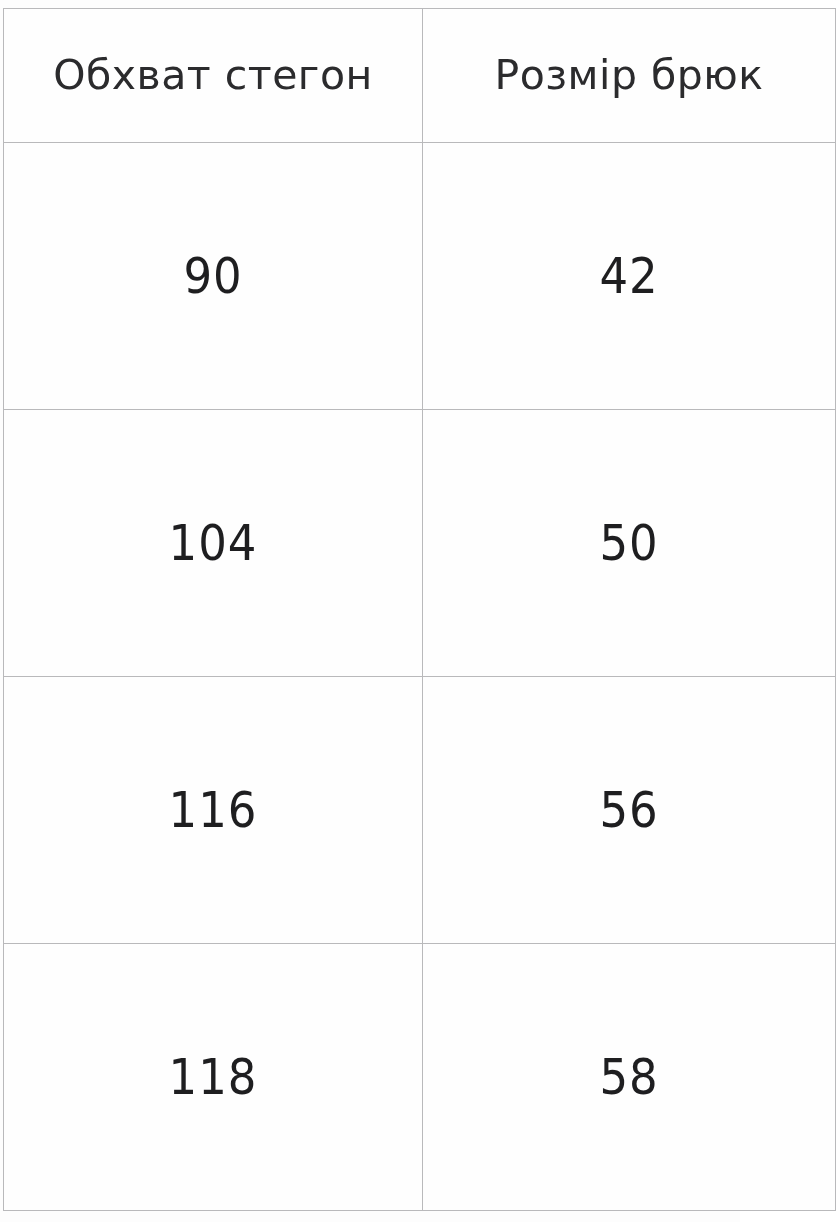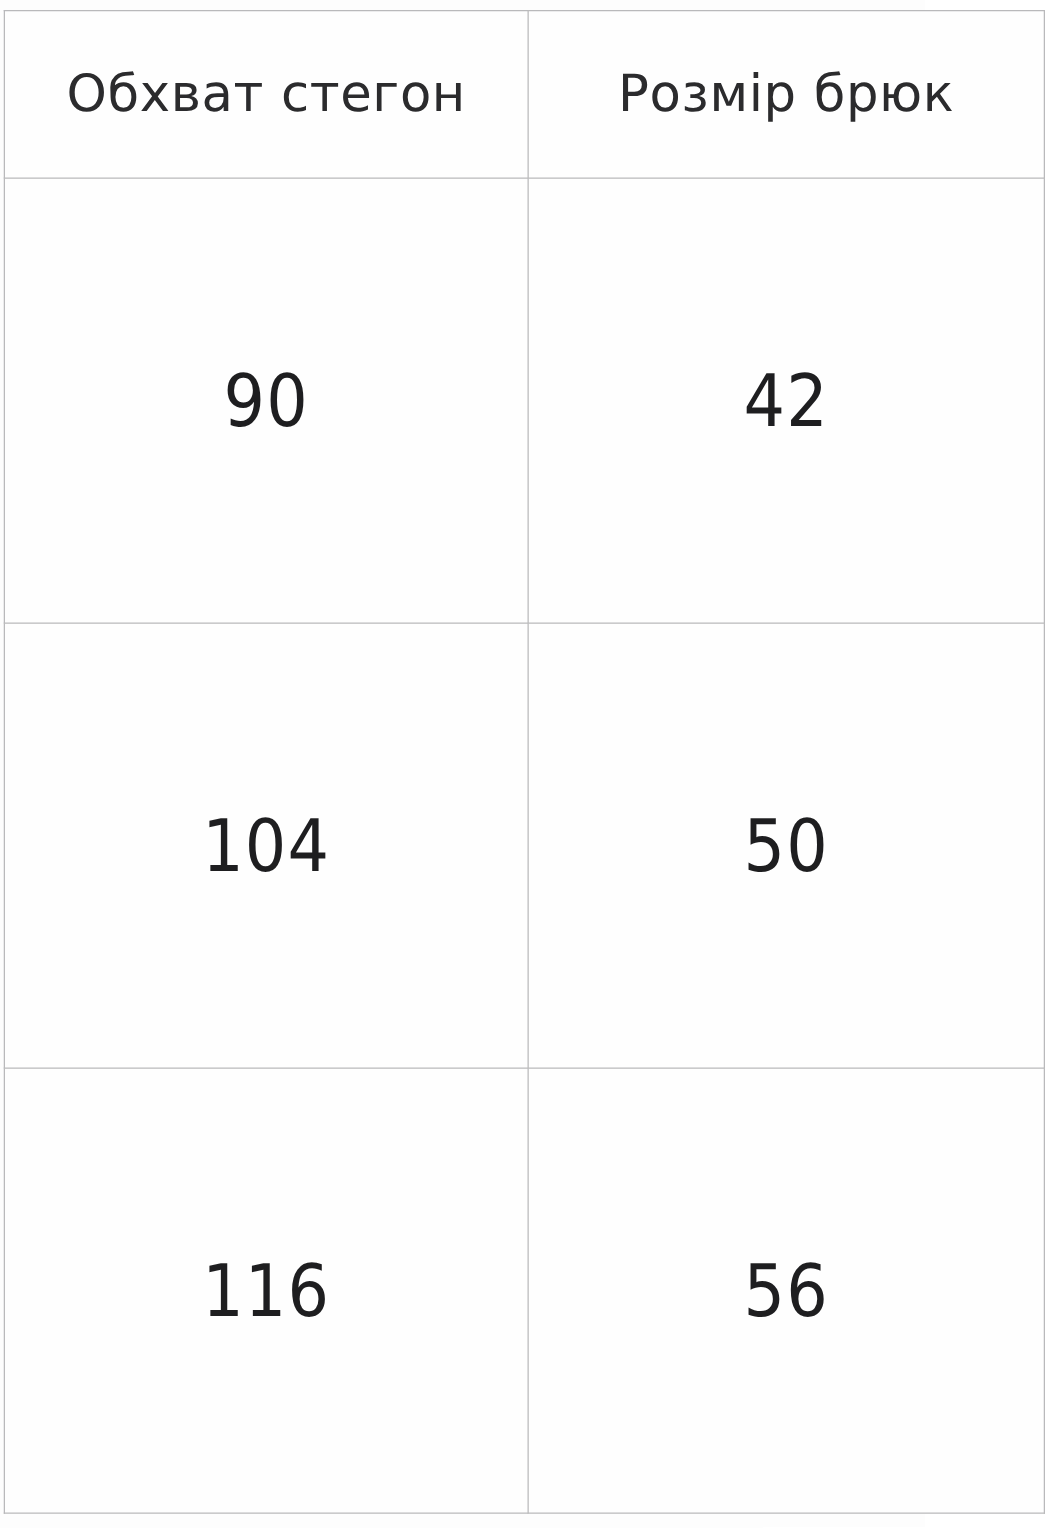--- a/index.html
+++ b/index.html
@@ -50,21 +50,21 @@
     font-weight: 400;
     font-size: 41px;
     letter-spacing: 0.5px;
     color: #2b2b2d;
     font-family: "DejaVu Sans", sans-serif;
   }
 
   .size-table tbody td {
     height: 97px;
     font-weight: 400;
-    font-size: 58px;
+    font-size: 50px;
     letter-spacing: 1px;
     color: #1e1e20;
     font-family: "DejaVu Sans Condensed", "DejaVu Sans", sans-serif;
   }
 
   .cell-inner {
     display: block;
     line-height: 1;
   }
 </style>
@@ -106,16 +106,24 @@
           </td>
       </tr>
       <tr>
         <td>
             <span class="cell-inner">116</span>
           </td>
         <td>
             <span class="cell-inner">56</span>
           </td>
       </tr>
+      <tr>
+        <td>
+            <span class="cell-inner">118</span>
+          </td>
+        <td>
+            <span class="cell-inner">58</span>
+          </td>
+      </tr>
     </tbody>
   </table>
 
 </div>
 
 </body></html>

